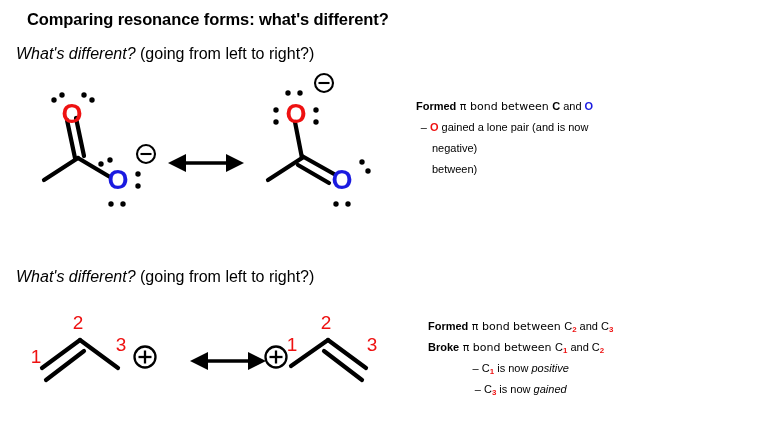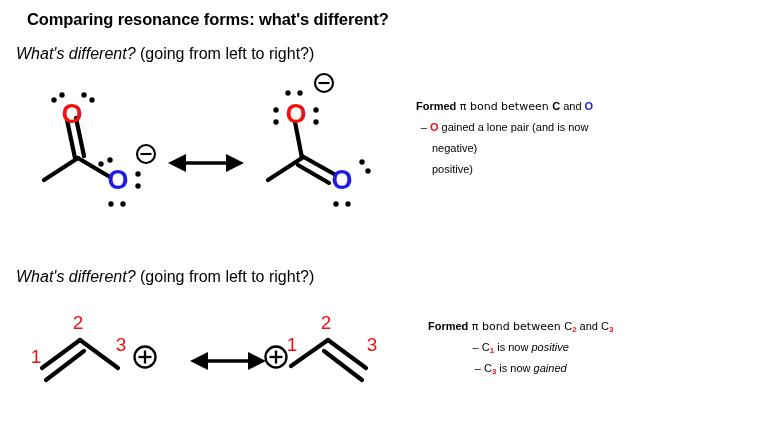--- a/index.html
+++ b/index.html
@@ -159,21 +159,21 @@
     </svg>
   </div>
 
   <div class="explain" id="explain1">
     <span class="ln"><b>Formed</b><span class="pi" style="font-weight:normal"> π bond between </span><b>C</b><span> and </span><span class="blue">O</span></span>
 
 
     <span class="hang"><span>– </span><span class="red">O</span><span> gained a lone pair (and is now</span></span>
     <span class="cont">negative)</span>
 
-    <span class="cont">positive)</span>
+    <span class="cont">between)</span>
   </div>
 
   <div class="subtitle" id="sub2"><span class="q">What's different?</span><span> (going from left to right?)</span></div>
 
   <div class="mol" style="left:28px; top:318px;">
     <svg width="190" height="80" viewBox="0 0 190 80">
 
       <line x1="14" y1="50" x2="52" y2="22" stroke="#000" stroke-width="4.2" stroke-linecap="round"></line>
       <line x1="18" y1="62" x2="56" y2="33" stroke="#000" stroke-width="4.2" stroke-linecap="round"></line>
 
@@ -214,19 +214,20 @@
 
       <text x="30" y="28" font-family="'Liberation Sans',sans-serif" font-size="19" fill="#ee1111" text-anchor="middle" dominant-baseline="middle">1</text>
       <text x="64" y="6" font-family="'Liberation Sans',sans-serif" font-size="19" fill="#ee1111" text-anchor="middle" dominant-baseline="middle">2</text>
       <text x="110" y="28" font-family="'Liberation Sans',sans-serif" font-size="19" fill="#ee1111" text-anchor="middle" dominant-baseline="middle">3</text>
     </svg>
   </div>
 
   <div class="explain" id="explain2">
     <span class="ln"><b>Formed</b><span class="pi" style="font-weight:normal"> π bond between </span><span>C</span><sub>2</sub><span> and </span><span>C</span><sub>3</sub></span>
 
+    <span class="ln"><b>Broke</b><span class="pi" style="font-weight:normal"> π bond between </span><span>C</span><sub>1</sub><span> and </span><span>C</span><sub>2</sub></span>
 
     <span class="hang"><span>– </span><span>C</span><sub>1</sub><span> is now </span><span class="em">positive</span></span>
 
     <span class="hang"><span>– </span><span>C</span><sub>3</sub><span> is now </span><span class="em">gained</span></span>
   </div>
 
 </div>
 
 </body></html>

